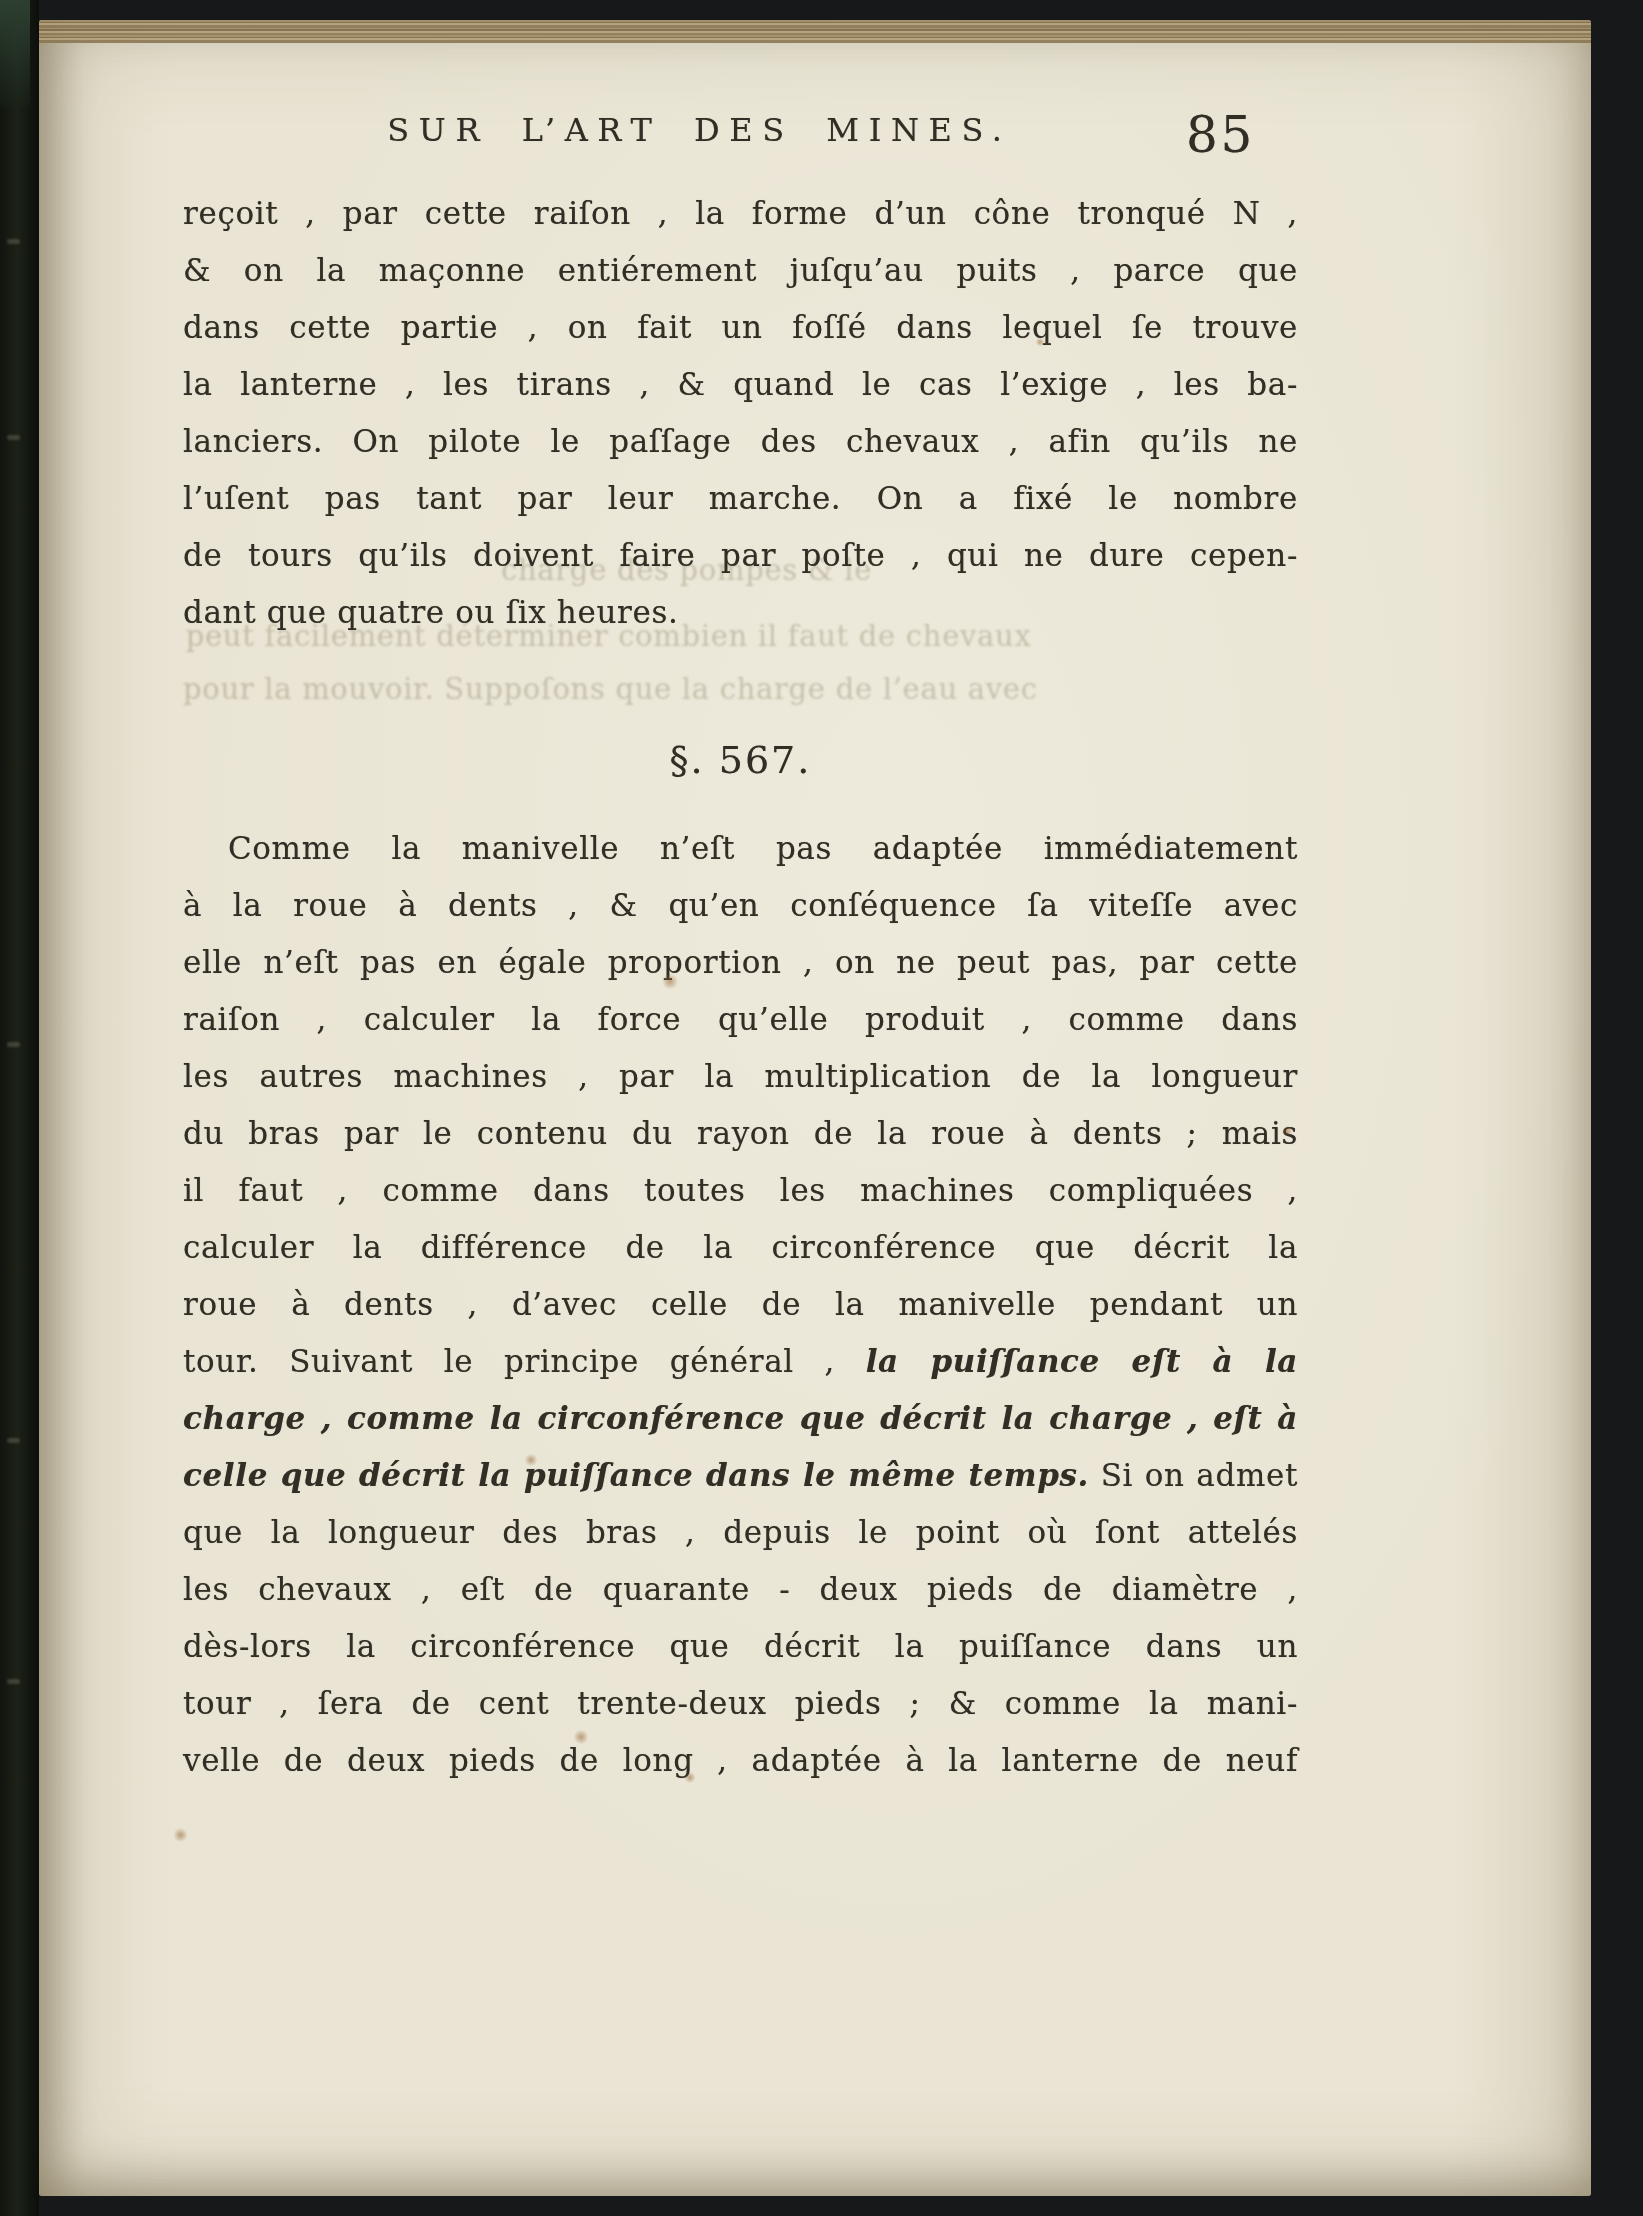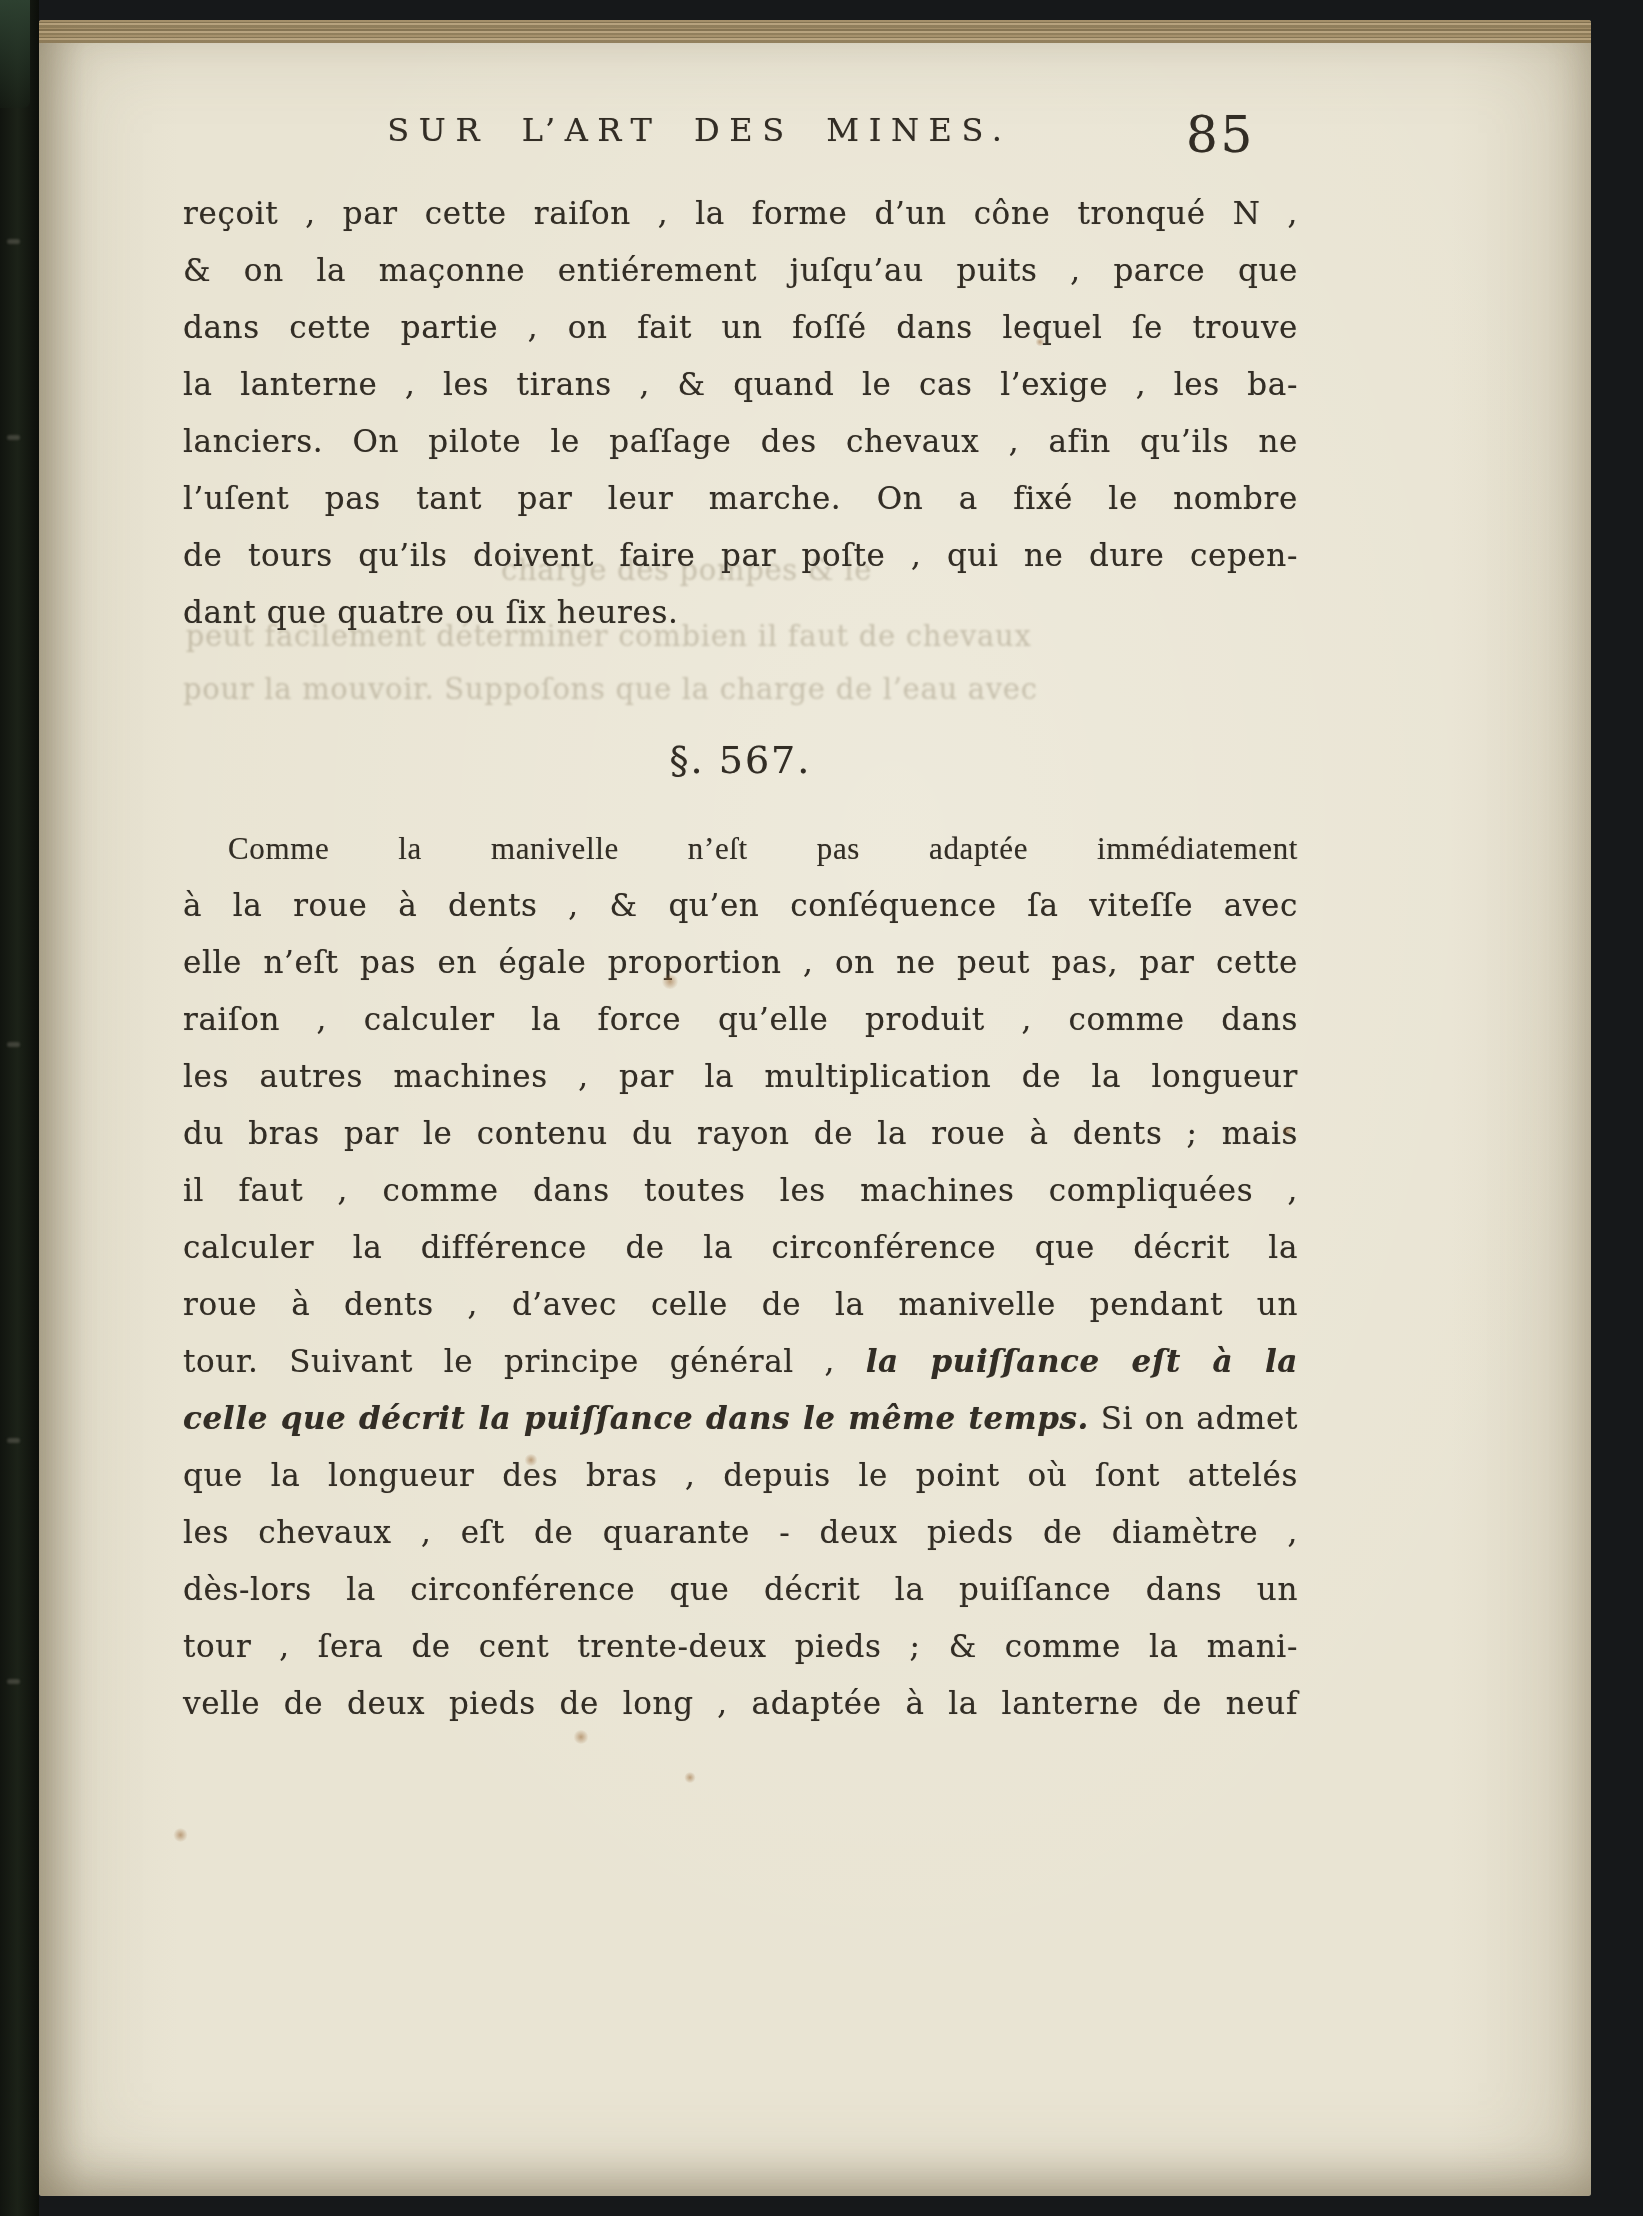--- a/index.html
+++ b/index.html
@@ -69,21 +69,21 @@
   }
   .paragraph{display:block;}
   .text-line{
     font-size:31px;line-height:57px;letter-spacing:.02em;
     text-align:justify;text-align-last:justify;
     color:var(--ink);text-shadow:0 0 0.7px rgba(50,45,37,.42);
     white-space:nowrap;
   }
   .text-line.line-end{text-align-last:left;}
   .it{font-style:italic;font-weight:bold;}
-  #para2 .text-line:first-child{text-indent:45px;font-family:Liberation Serif, serif;}
+  #para2 .text-line:first-child{text-indent:45px;}
   .section-heading{
     margin:99px 0 39px;height:41px;line-height:41px;
     text-align:center;font-size:38px;letter-spacing:2px;
     color:var(--ink);text-shadow:0 0 0.7px rgba(50,45,37,.42);
   }
   
   .ghost{position:absolute;left:144px;top:0;width:1115px;height:100%;pointer-events:none;}
   .ghost-line{
     position:absolute;font-size:29px;letter-spacing:0.7px;white-space:nowrap;
     color:rgba(112,98,70,.55);opacity:.55;filter:blur(1.1px);
@@ -146,20 +146,21 @@
         <div class="text-line"><span>Comme la manivelle n’eſt pas adaptée immédiatement</span></div>
         <div class="text-line"><span>à la roue à dents ,  &amp; qu’en conſéquence ſa viteſſe avec</span></div>
         <div class="text-line"><span>elle n’eſt pas en égale proportion , on ne peut pas, par cette</span></div>
         <div class="text-line"><span>raiſon ,  calculer la force qu’elle produit ,  comme dans</span></div>
         <div class="text-line"><span>les autres machines ,  par la multiplication de la longueur</span></div>
         <div class="text-line"><span>du bras par le contenu du rayon de la roue à dents ; mais</span></div>
         <div class="text-line"><span>il faut , comme dans toutes les machines compliquées ,</span></div>
         <div class="text-line"><span>calculer la différence de la circonférence que décrit la</span></div>
         <div class="text-line"><span>roue à dents , d’avec celle de la manivelle pendant un</span></div>
         <div class="text-line"><span>tour.  Suivant le principe général , </span><span class="it">la puiſſance eſt à la</span></div>
+        <div class="text-line"><span class="it">charge , comme la circonférence que décrit la charge , eſt à</span></div>
         <div class="text-line"><span class="it">celle que décrit la puiſſance dans le même temps.</span><span> Si on admet</span></div>
         <div class="text-line"><span>que la longueur des bras ,  depuis le point où ſont attelés</span></div>
         <div class="text-line"><span>les chevaux , eſt de quarante - deux pieds de diamètre ,</span></div>
         <div class="text-line"><span>dès-lors la circonférence que décrit la puiſſance dans un</span></div>
         <div class="text-line"><span>tour , ſera de cent trente-deux pieds ; &amp; comme la mani-</span></div>
         <div class="text-line"><span>velle de deux pieds de long , adaptée à la lanterne de neuf</span></div>
       </section>
   </div>
 
   <div class="spot s1"></div>

